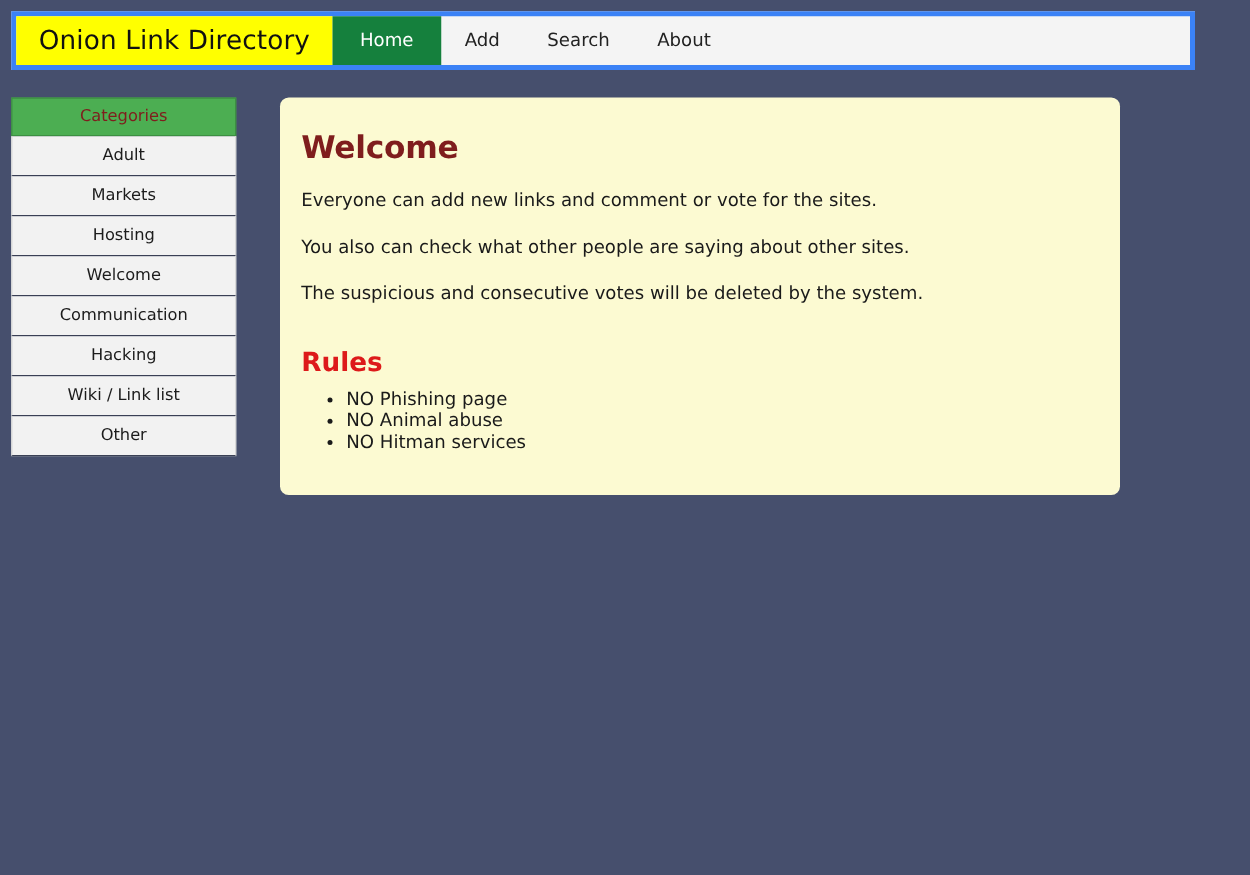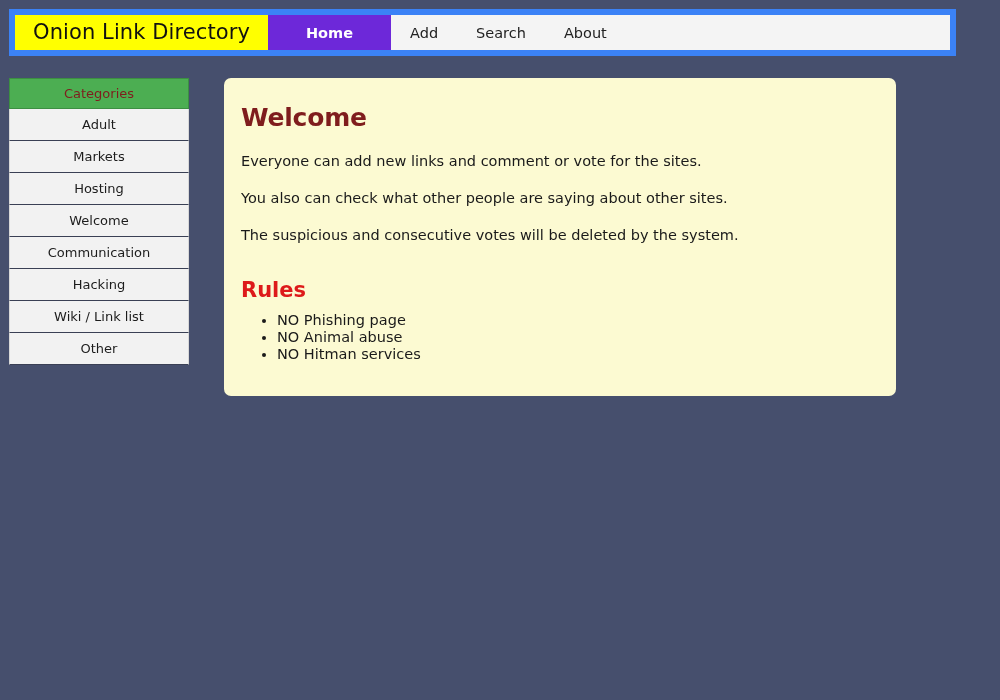--- a/index.html
+++ b/index.html
@@ -21,21 +21,21 @@
   .navbar {
     position: absolute;
     left: 9px;
     top: 9px;
     width: 947px;
     height: 47px;
     background: #f4f4f4;
     display: flex;
     align-items: stretch;
     box-sizing: border-box;
-    border: 6px solid #3b82f6;
+    border: 4px solid #3b82f6;
   }
   .brand {
     background: #ffff00;
     color: #111111;
     font-size: 21px;
     line-height: 1;
     display: flex;
     align-items: center;
     padding: 0 18px;
     white-space: nowrap;
@@ -54,24 +54,23 @@
     justify-content: center;
     padding: 4px 19px;
     font-size: 14.5px;
     color: #222222;
     cursor: pointer;
     white-space: nowrap;
     box-sizing: border-box;
     height: 100%;
   }
   .nav-item.active {
-    background: #6d28d9;
+    background: #15803d;
     color: #ffffff;
-    padding: 0 38px;
-    font-weight: bold;
+    padding: 0 22px;
   }
 
   
   .sidebar {
     position: absolute;
     left: 9px;
     top: 78px;
     width: 180px;
     box-sizing: border-box;
   }

